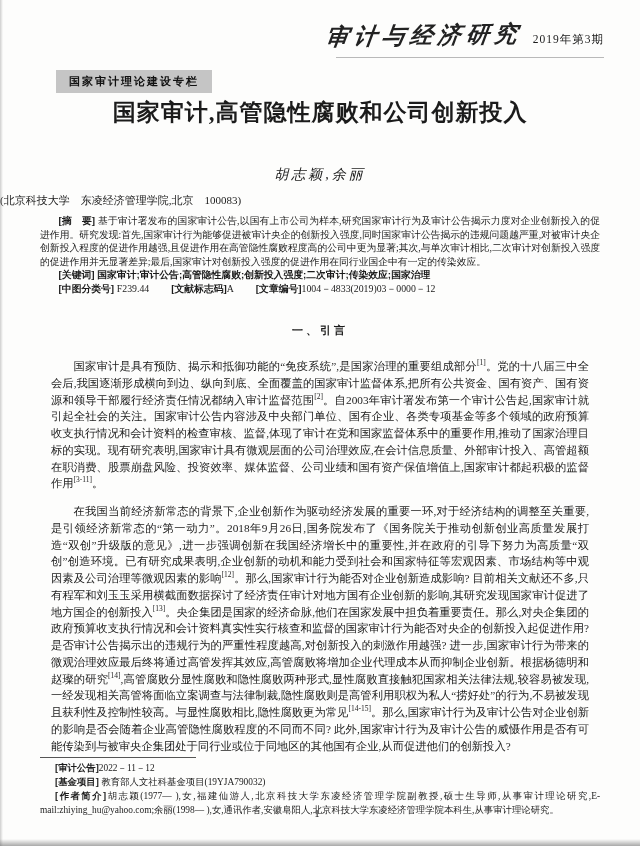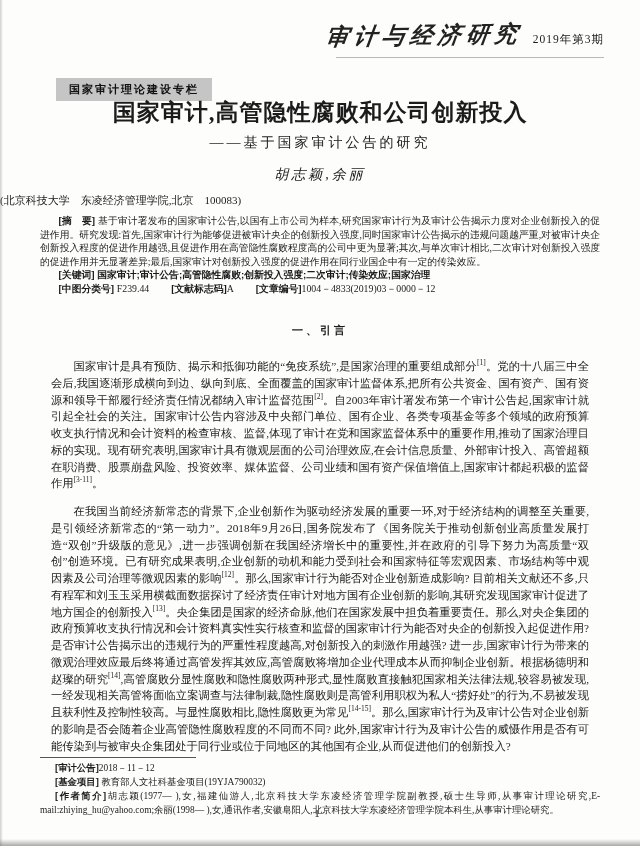--- a/index.html
+++ b/index.html
@@ -12,21 +12,21 @@
 
   .masthead { position:absolute; top:20px; right:36px; white-space:nowrap; }
   .journal-name {
     display:inline-block; font-size:23px; font-weight:bold; font-style:italic;
     letter-spacing:5px; transform:skewX(-8deg) rotate(-1deg); color:#222;
   }
   .journal-issue { font-size:11.5px; margin-left:7px; letter-spacing:1px; }
   .masthead-rule { position:absolute; top:57px; left:336px; right:36px; border-top:1px solid #b9b9b9; }
 
   .column-box {
-    position:absolute; top:78px; left:56px; background:#c5c5c5; color:#111;
+    position:absolute; top:70px; left:56px; background:#c5c5c5; color:#111;
     font-size:11px; font-weight:bold; letter-spacing:2px; padding:4px 13px;
   }
 
   .title { position:absolute; top:97px; left:0; width:100%; margin:0; text-align:center;
     font-size:23px; font-weight:bold; letter-spacing:1px; }
   .subtitle { position:absolute; top:134px; left:0; width:100%; text-align:center;
     font-size:14px; letter-spacing:3px; }
   .authors { position:absolute; top:166px; left:0; width:100%; text-align:center;
     font-size:14px; letter-spacing:3px; font-style:italic; }
   .affiliation { position:absolute; top:193px; left:0; width:100%; text-align:left;
@@ -67,40 +67,39 @@
 
   <div class="masthead">
     <span class="journal-name">审计与经济研究</span>
     <span class="journal-issue">2019年第3期</span>
   </div>
   <div class="masthead-rule"></div>
 
   <div class="column-box heiti" style="background: rgb(197, 197, 197);">国家审计理论建设专栏</div>
 
   <h1 class="title">国家审计,高管隐性腐败和公司创新投入</h1>
-  <div class="subtitle">——基于国家审计公告的研究</div>
   <div class="authors">胡志颖,余丽</div>
   <div class="affiliation">(北京科技大学　东凌经济管理学院,北京　100083)</div>
 
   <div class="abstract-block">
     <p class="abs-par"><b class="heiti">[摘　要] </b><span>基于审计署发布的国家审计公告,以国有上市公司为样本,研究国家审计行为及审计公告揭示力度对企业创新投入的促进作用。研究发现:首先,国家审计行为能够促进被审计央企的创新投入强度,同时国家审计公告揭示的违规问题越严重,对被审计央企创新投入程度的促进作用越强,且促进作用在高管隐性腐败程度高的公司中更为显著;其次,与单次审计相比,二次审计对创新投入强度的促进作用并无显著差异;最后,国家审计对创新投入强度的促进作用在同行业国企中有一定的传染效应。</span></p>
     <p class="abs-par"><b class="heiti">[关键词] </b><b class="heiti">国家审计;审计公告;高管隐性腐败;创新投入强度;二次审计;传染效应;国家治理</b></p>
     <p class="abs-par meta"><b class="heiti">[中图分类号] </b><span>F239.44</span><span class="gap"></span><b class="heiti">[文献标志码]</b><span>A</span><span class="gap"></span><b class="heiti">[文章编号]</b><span>1004－4833(2019)03－0000－12</span></p>
   </div>
 
   <h2 class="section-heading heiti">一、引言</h2>
 
   <div class="body-text">
       <p class="body-par">国家审计是具有预防、揭示和抵御功能的“免疫系统”,是国家治理的重要组成部分<sup>[1]</sup>。党的十八届三中全会后,我国逐渐形成横向到边、纵向到底、全面覆盖的国家审计监督体系,把所有公共资金、国有资产、国有资源和领导干部履行经济责任情况都纳入审计监督范围<sup>[2]</sup>。自2003年审计署发布第一个审计公告起,国家审计就引起全社会的关注。国家审计公告内容涉及中央部门单位、国有企业、各类专项基金等多个领域的政府预算收支执行情况和会计资料的检查审核、监督,体现了审计在党和国家监督体系中的重要作用,推动了国家治理目标的实现。现有研究表明,国家审计具有微观层面的公司治理效应,在会计信息质量、外部审计投入、高管超额在职消费、股票崩盘风险、投资效率、媒体监督、公司业绩和国有资产保值增值上,国家审计都起积极的监督作用<sup>[3-11]</sup>。</p>
       <p class="body-par">在我国当前经济新常态的背景下,企业创新作为驱动经济发展的重要一环,对于经济结构的调整至关重要,是引领经济新常态的“第一动力”。2018年9月26日,国务院发布了《国务院关于推动创新创业高质量发展打造“双创”升级版的意见》,进一步强调创新在我国经济增长中的重要性,并在政府的引导下努力为高质量“双创”创造环境。已有研究成果表明,企业创新的动机和能力受到社会和国家特征等宏观因素、市场结构等中观因素及公司治理等微观因素的影响<sup>[12]</sup>。那么,国家审计行为能否对企业创新造成影响? 目前相关文献还不多,只有程军和刘玉玉采用横截面数据探讨了经济责任审计对地方国有企业创新的影响,其研究发现国家审计促进了地方国企的创新投入<sup>[13]</sup>。央企集团是国家的经济命脉,他们在国家发展中担负着重要责任。那么,对央企集团的政府预算收支执行情况和会计资料真实性实行核查和监督的国家审计行为能否对央企的创新投入起促进作用?是否审计公告揭示出的违规行为的严重性程度越高,对创新投入的刺激作用越强? 进一步,国家审计行为带来的微观治理效应最后终将通过高管发挥其效应,高管腐败将增加企业代理成本从而抑制企业创新。根据杨德明和赵璨的研究<sup>[14]</sup>,高管腐败分显性腐败和隐性腐败两种形式,显性腐败直接触犯国家相关法律法规,较容易被发现,一经发现相关高管将面临立案调查与法律制裁,隐性腐败则是高管利用职权为私人“捞好处”的行为,不易被发现且获利性及控制性较高。与显性腐败相比,隐性腐败更为常见<sup>[14-15]</sup>。那么,国家审计行为及审计公告对企业创新的影响是否会随着企业高管隐性腐败程度的不同而不同? 此外,国家审计行为及审计公告的威慑作用是否有可能传染到与被审央企集团处于同行业或位于同地区的其他国有企业,从而促进他们的创新投入?</p>
     </div>
 
   <div class="footnote-rule"></div>
   <div class="footnotes">
-    <p><b class="heiti">[审计公告]</b><span>2018－11－12</span></p>
+    <p><b class="heiti">[审计公告]</b><span>2022－11－12</span></p>
     <p><b class="heiti">[基金项目] </b><span>教育部人文社科基金项目(19YJA790032)</span></p>
     <p><b class="heiti">[作者简介]</b><span>胡志颖(1977— ),女,福建仙游人,北京科技大学东凌经济管理学院副教授,硕士生导师,从事审计理论研究,E-mail:zhiying_hu@yahoo.com;余丽(1998— ),女,通讯作者,安徽阜阳人,北京科技大学东凌经济管理学院本科生,从事审计理论研究。</span></p>
   </div>
 
   <div class="page-number">·　1　·</div>
 
   <div class="scan-left"></div>
   <div class="scan-bottom"></div>
 </div>
 

